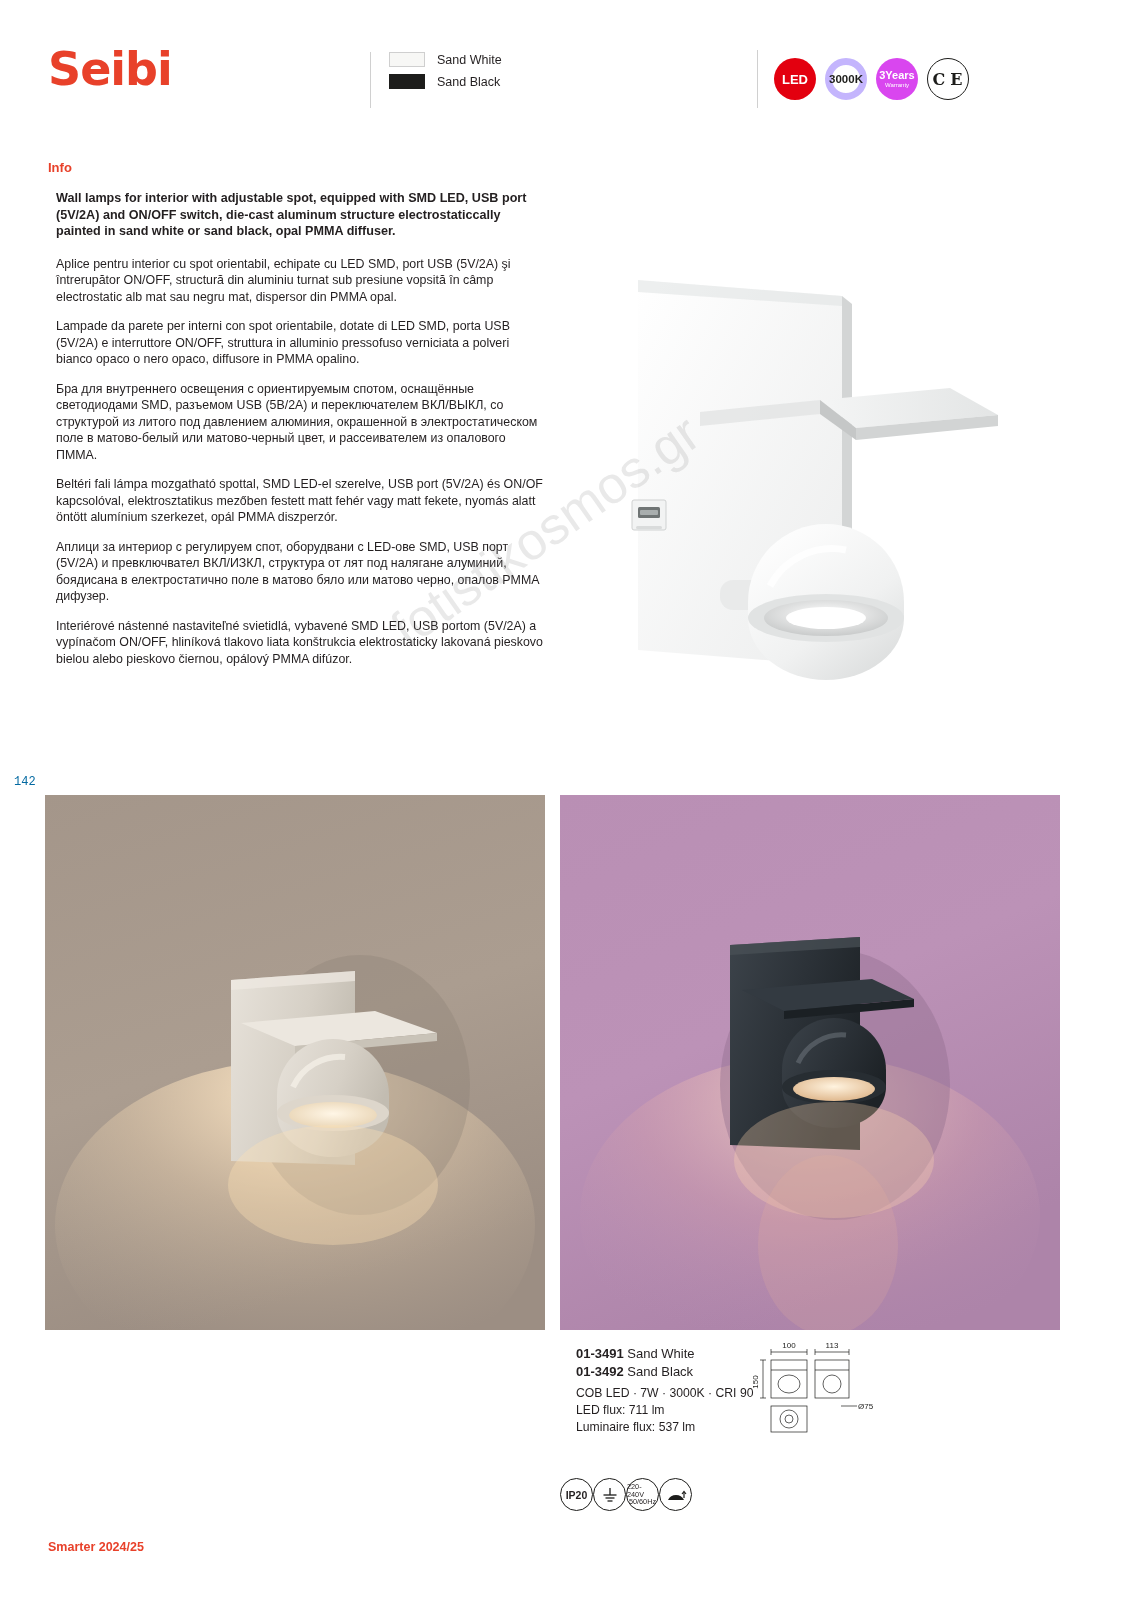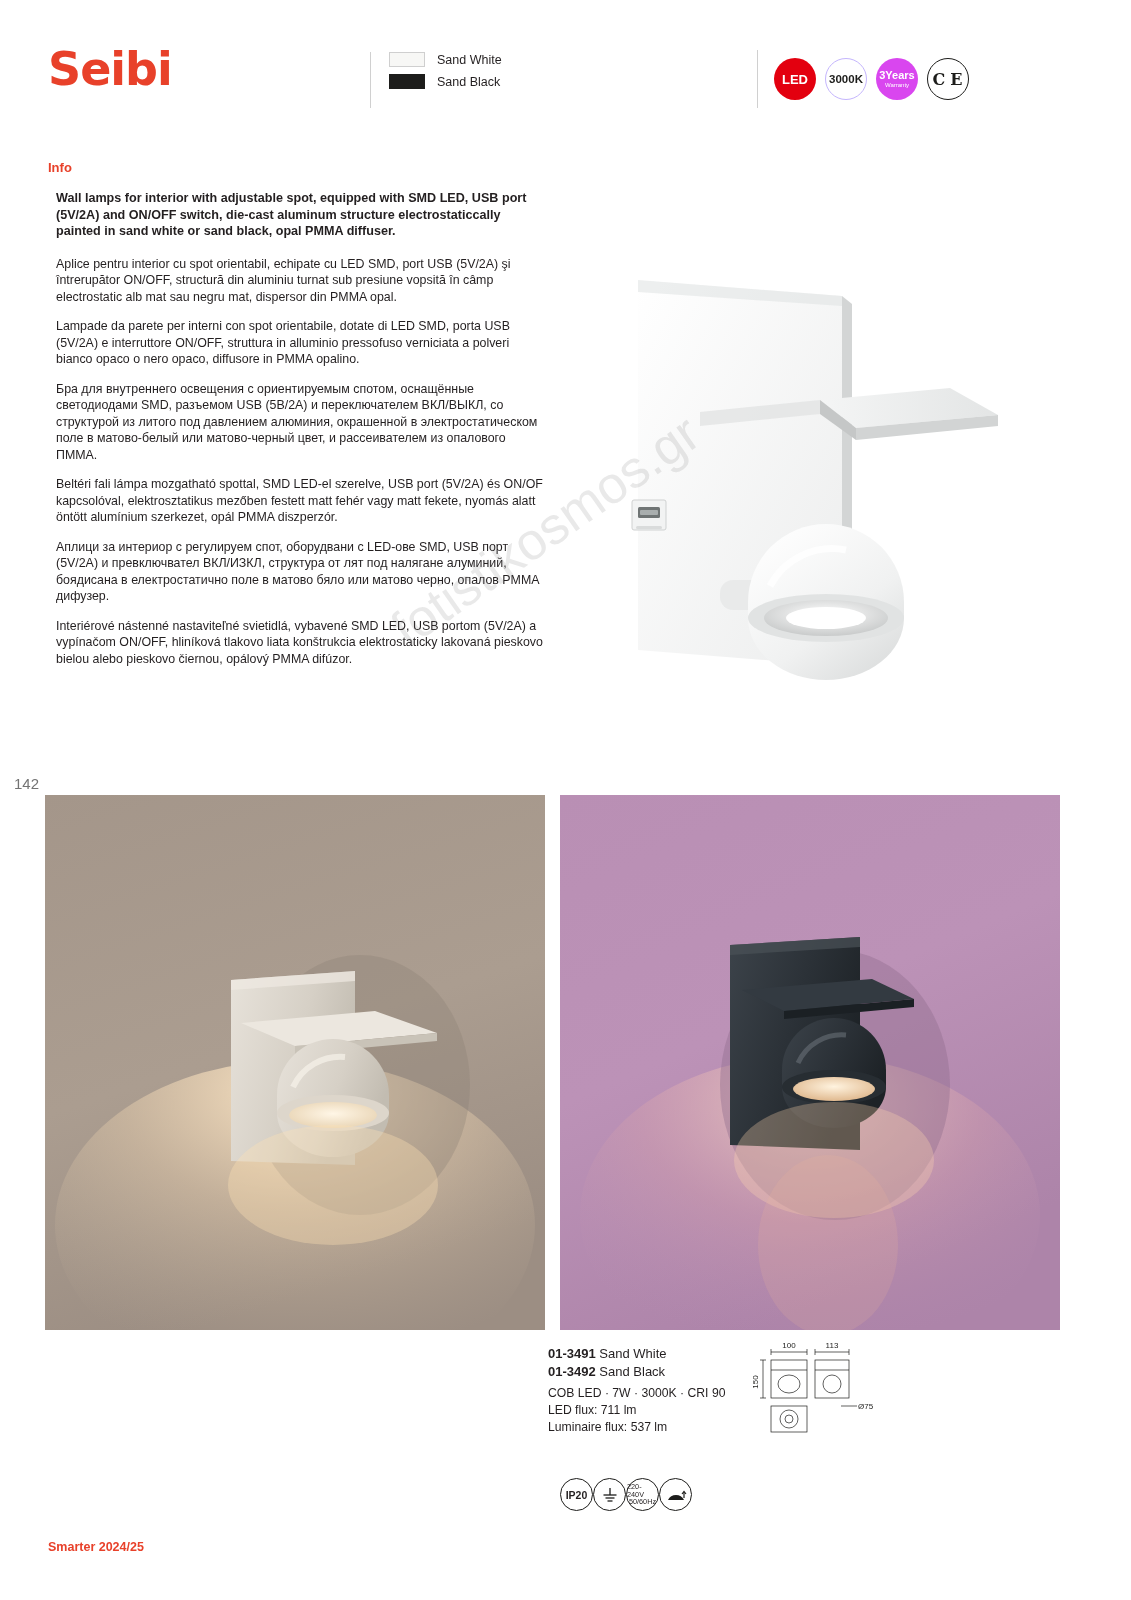--- a/index.html
+++ b/index.html
@@ -91,21 +91,21 @@
     font-size: 11px;
     font-weight: bold;
     box-sizing: border-box;
   }
   .badge.led {
     background: #e3000f;
     color: #ffffff;
     font-size: 13px;
   }
   .badge.k {
-    border: 1px solid #c4b5fd;
+    border: 7px solid #c4b5fd;
     color: #1d1d1b;
     font-size: 11.5px;
   }
   .badge.warranty {
     background: #d946ef;
     color: #ffffff;
     flex-direction: column;
     line-height: 1;
   }
   .badge.warranty .w1 { font-size: 11px; }
@@ -169,39 +169,40 @@
     white-space: nowrap;
     font-family: "Liberation Sans", sans-serif;
     pointer-events: none;
   }
 
   
   .page-number {
     position: absolute;
     left: 14px;
     top: 775px;
-    font-size: 15px;
-    color: #737373;
+    font-size: 12px;
+    color: #0369a1;
+    font-family: Liberation Mono, monospace;
   }
 
   
   .photo {
     position: absolute;
     width: 500px;
     height: 535px;
     overflow: hidden;
   }
   .photo-left { left: 45px; top: 795px; background: #a99a8c; }
   .photo-right { left: 560px; top: 795px; background: #b88db2; }
   .photo svg { display: block; }
 
   
   .spec {
     position: absolute;
-    left: 548px;
+    left: 576px;
     top: 1345px;
     width: 330px;
   }
   .spec-line {
     font-size: 13px;
     line-height: 1.42;
     color: #231f20;
   }
   .spec-line .code {
     font-weight: bold;

